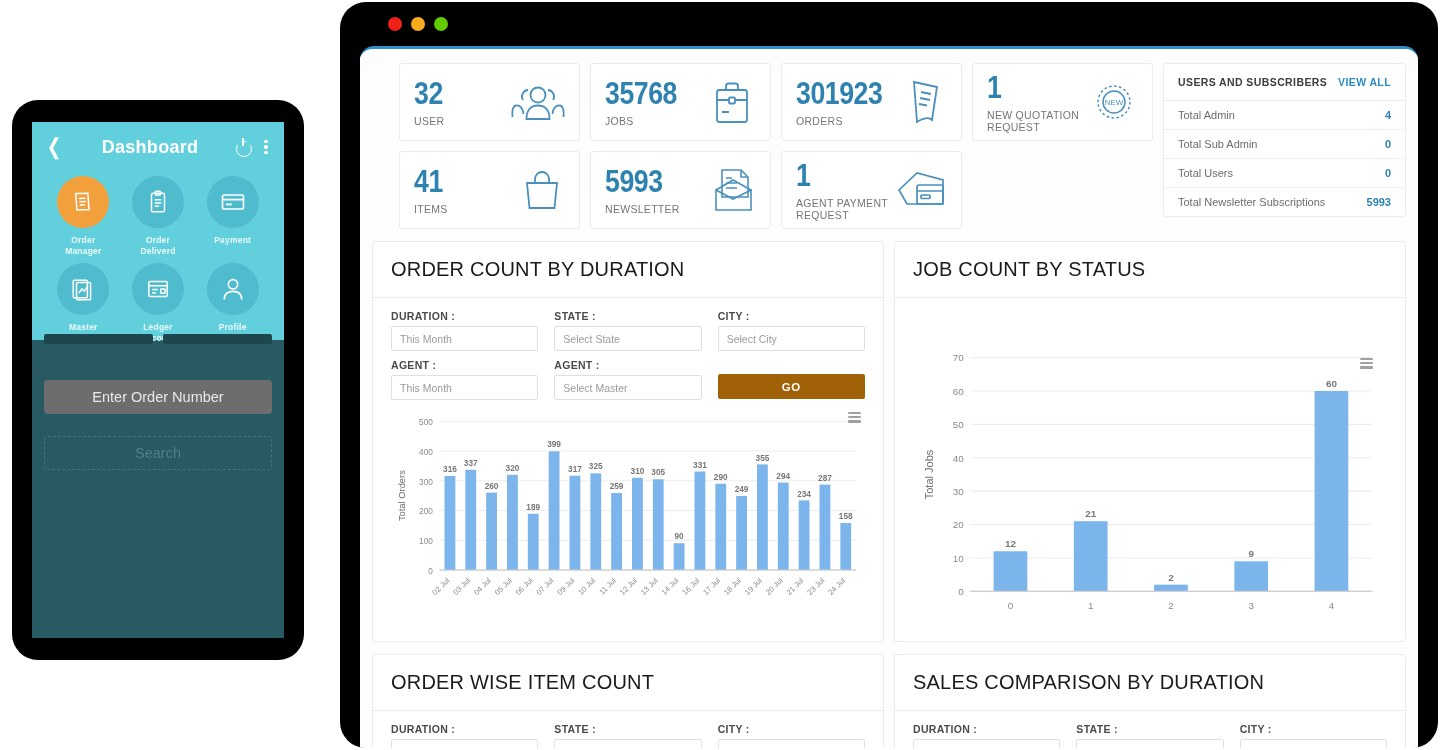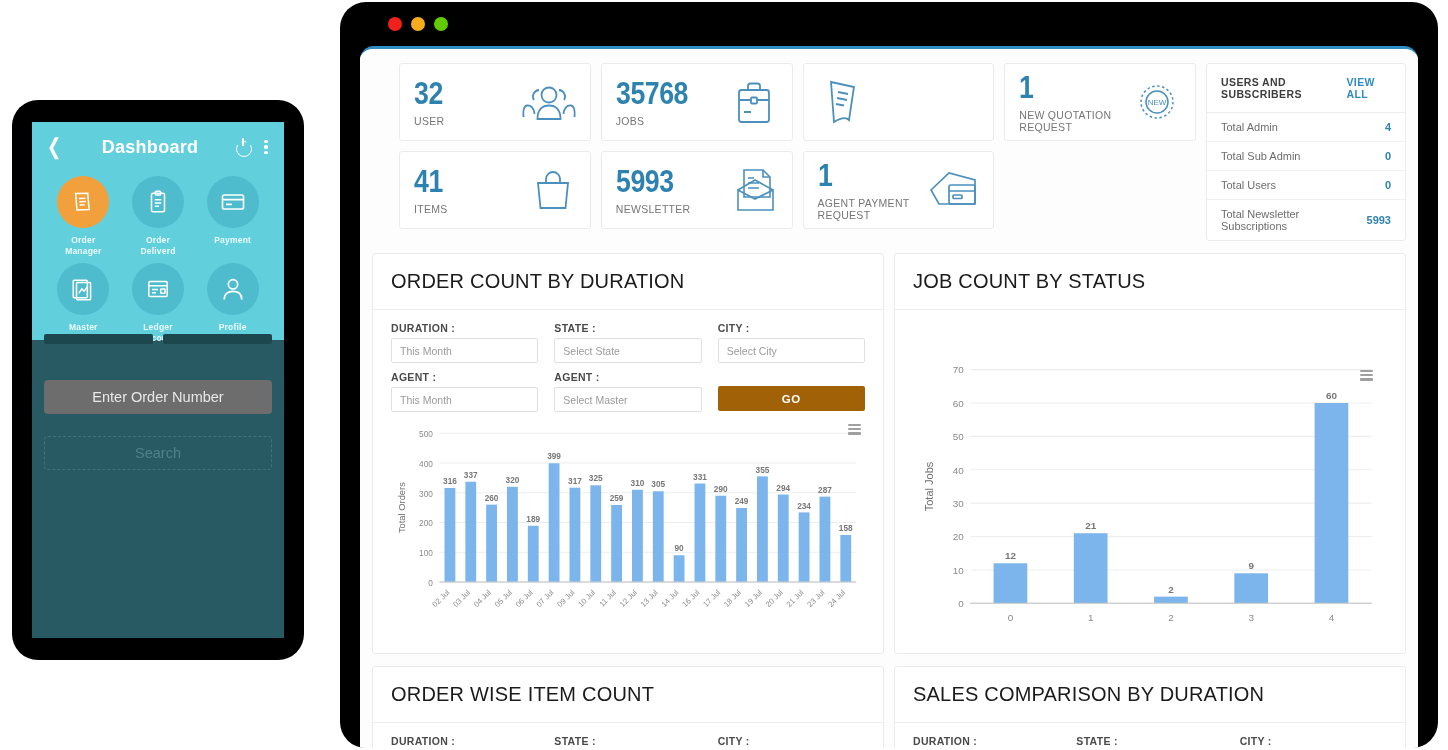--- a/index.html
+++ b/index.html
@@ -170,21 +170,21 @@
     color: #757575; font-size: 10.5px;
     letter-spacing: .3px; margin-top: 6px;
     text-transform: uppercase; line-height: 12px;
     max-width: 95px;
   }
   .stat-icon { color: #4b90bd; flex-shrink: 0; }
   .stat-icon svg { display: block; }
 
   
   .users-panel {
-    width: 200px;
+    width: 243px;
     background: #ffffff;
     border: 1px solid #ebebeb;
     border-radius: 3px;
   }
   .users-head {
     display: flex; align-items: center; justify-content: space-between;
     padding: 12px 14px;
     border-bottom: 1px solid #ededed;
   }
   .users-title { font-size: 10.5px; color: #3d3d3d; letter-spacing: .4px; font-weight: 600; }
@@ -403,20 +403,24 @@
                 <rect x="9" y="11" width="30" height="32" rx="2.5"></rect>
                 <path d="M18 11 V7 A2.5 2.5 0 0 1 20.5 4.5 H27.5 A2.5 2.5 0 0 1 30 7 V11"></path>
                 <path d="M9 21 H21 M27 21 H39"></path>
                 <rect x="21" y="18.5" width="6" height="6" rx="1"></rect>
                 <path d="M14 33 H21"></path>
               </svg>
             </div>
           </div>
 
           <div class="stat-card">
+            <div>
+              <div class="stat-num">301923</div>
+              <div class="stat-lbl">ORDERS</div>
+            </div>
             <div class="stat-icon">
               <svg width="46" height="48" viewBox="0 0 46 48" fill="none" stroke="#4b90bd" stroke-width="1.8">
                 <path d="M13 4 L36 9 L31 42 C27 38 21 41 16 44 Z"></path>
                 <path d="M20 14 L30 16 M19 20 L29 22 M18 26 L26 27.5"></path>
               </svg>
             </div>
           </div>
 
           <div class="stat-card">
             <div>

